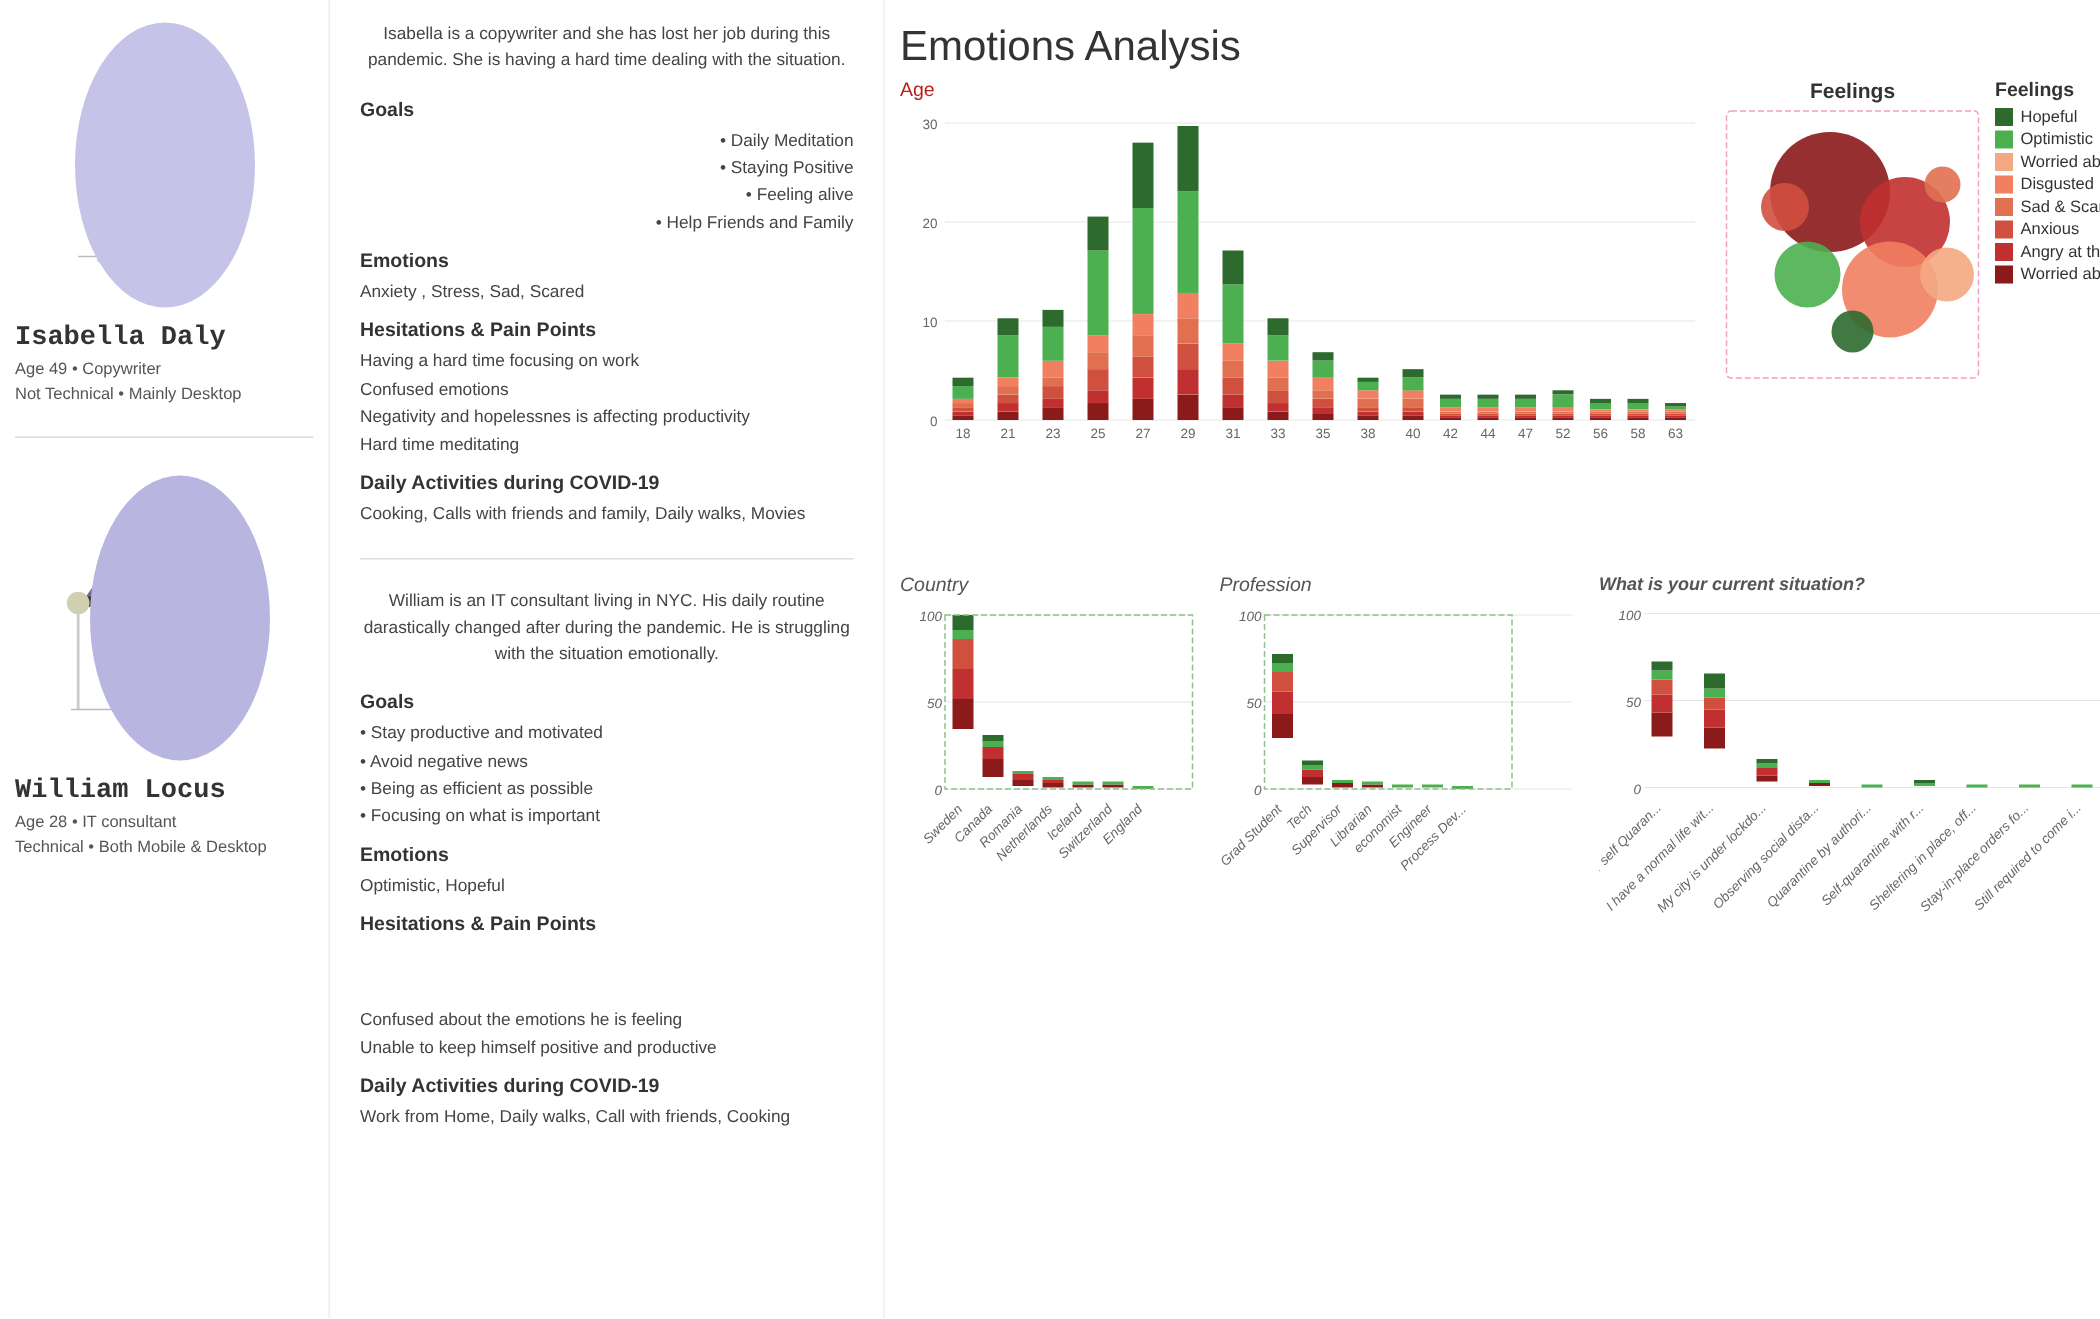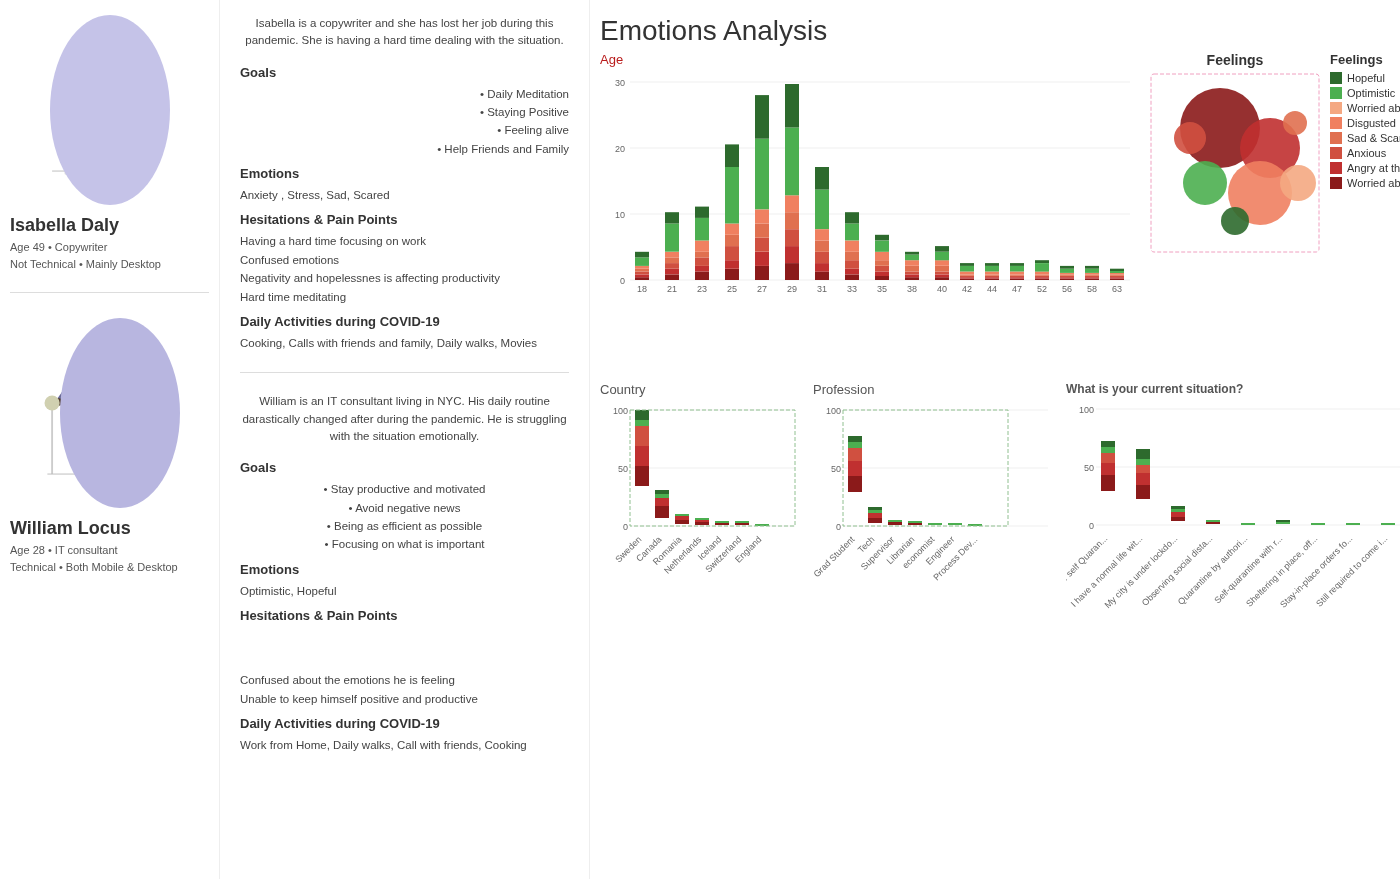--- a/index.html
+++ b/index.html
@@ -3,21 +3,21 @@
   <meta charset="utf-8">
   <style>
     * { box-sizing: border-box; margin: 0; padding: 0; }
     body { font-family: Arial, sans-serif; background: #fff; color: #333; font-size: 12px; width: 1400px; height: 879px; overflow: hidden; display: flex; }
 
     
     .left-panel { width: 220px; flex-shrink: 0; padding: 10px 10px 0 10px; border-right: 1px solid #eee; overflow: hidden; }
     .persona { margin-bottom: 20px; }
     .persona-illustration { width: 160px; height: 200px; position: relative; margin: 0 auto; }
     .persona-oval { position: absolute; width: 120px; height: 190px; background: #c5c3e8; border-radius: 50%; top: 5px; left: 20px; }
-    .persona-name { font-size: 18px; font-weight: bold; margin: 5px 0 3px 0; }
+    .persona-name { font-size: 18px; font-weight: bold; margin: 5px 0 3px 0; font-family: Liberation Mono, monospace; }
     .persona-meta { font-size: 11px; color: #555; line-height: 1.5; }
 
     
     .middle-panel { width: 370px; flex-shrink: 0; padding: 15px 20px; border-right: 1px solid #eee; overflow: hidden; }
     .persona-desc { font-size: 11.5px; color: #444; line-height: 1.5; margin-bottom: 15px; text-align: center; }
     .section-title { font-weight: bold; font-size: 13px; margin-bottom: 5px; margin-top: 8px; }
     .section-content { font-size: 11.5px; color: #444; line-height: 1.6; }
     .persona-divider { border: none; border-top: 1px solid #ddd; margin: 20px 0; }
 
     
@@ -30,21 +30,21 @@
     
     .feelings-bubble { width: 170px; flex-shrink: 0; text-align: center; }
     .feelings-bubble-title { font-size: 14px; font-weight: bold; margin-bottom: 5px; }
     
     
     .legend { width: 180px; flex-shrink: 0; }
     .legend-title { font-size: 13px; font-weight: bold; margin-bottom: 5px; }
     .legend-item { display: flex; align-items: center; gap: 5px; margin-bottom: 3px; font-size: 11px; }
     .legend-color { width: 12px; height: 12px; flex-shrink: 0; }
 
-    .charts-bottom { display: flex; gap: 13px; margin-top: 17px; }
+    .charts-bottom { display: flex; gap: 13px; margin-top: 17px; font-style: italic; }
     .bottom-chart { flex: 1; }
     .bottom-chart-title { font-size: 13px; color: #555; margin-bottom: 3px; }
 
     
     .figure-svg { width: 120px; height: 180px; }
 
     .grid-line { stroke: #ddd; stroke-width: 0.5; }
     .axis-label { font-size: 9px; fill: #666; }
   </style>
 </head>
@@ -149,21 +149,21 @@
 Hard time meditating</div>
     <div class="section-title">Daily Activities during COVID-19</div>
     <div class="section-content">Cooking, Calls with friends and family, Daily walks, Movies</div>
   </div>
 
   <hr class="persona-divider">
 
   <div>
     <p class="persona-desc">William is an IT consultant living in NYC. His daily routine darastically changed after during the pandemic. He is struggling with the situation emotionally.</p>
     <div class="section-title">Goals</div>
-    <div class="section-content" style="white-space:pre-line;text-align:center;">• Stay productive and motivated
+    <div class="section-content" style="white-space:pre-line;">• Stay productive and motivated
 • Avoid negative news
 • Being as efficient as possible
 • Focusing on what is important</div>
     <div class="section-title">Emotions</div>
     <div class="section-content">Optimistic, Hopeful</div>
     <div class="section-title">Hesitations &amp; Pain Points</div>
     <div class="section-content" style="white-space:pre-line;margin-top:48px;">Confused about the emotions he is feeling
 Unable to keep himself positive and productive</div>
     <div class="section-title">Daily Activities during COVID-19</div>
     <div class="section-content">Work from Home,  Daily walks, Call with friends, Cooking</div>

